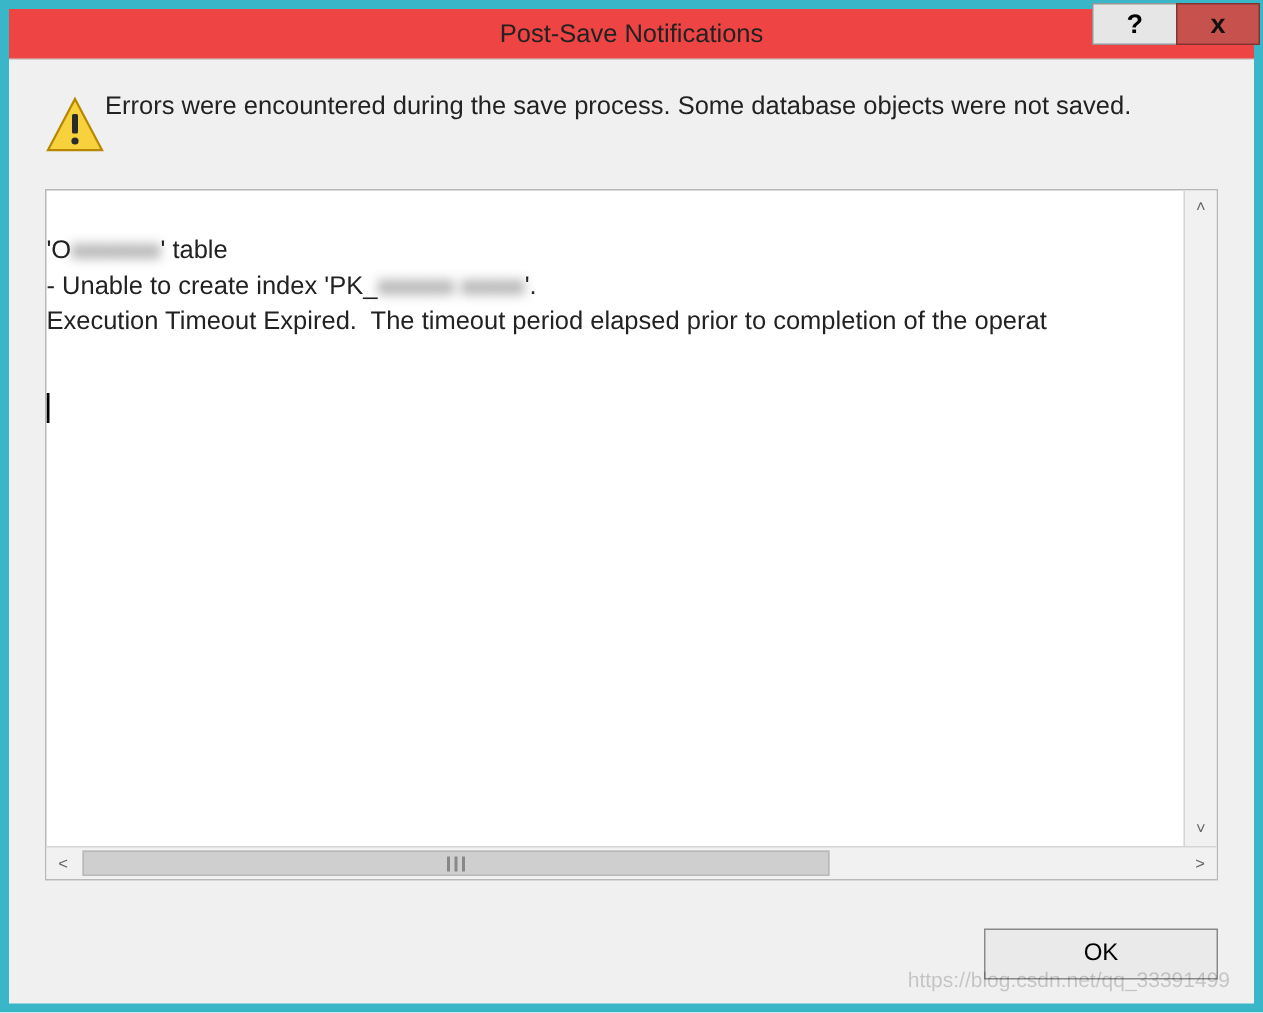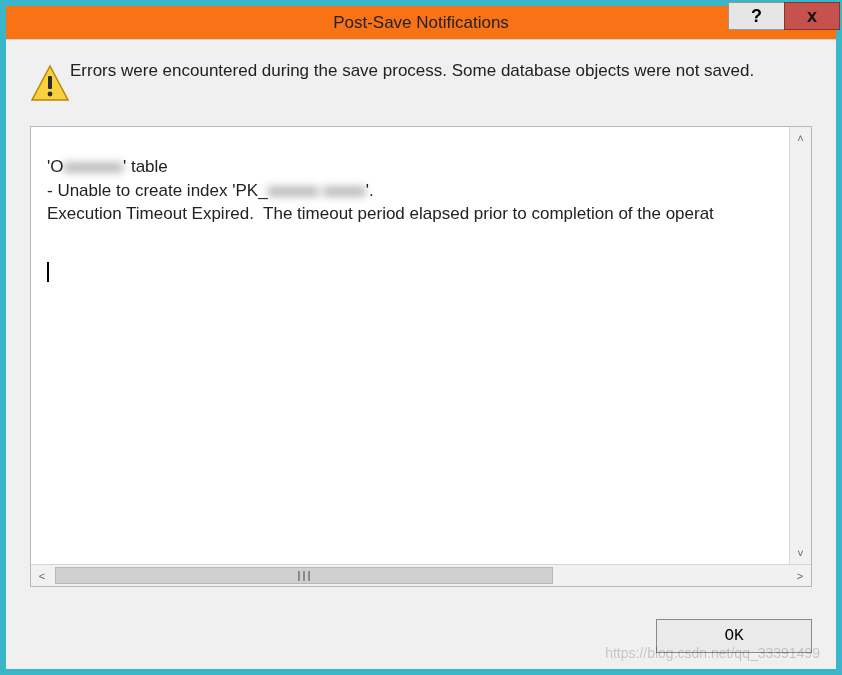--- a/index.html
+++ b/index.html
@@ -12,21 +12,21 @@
   .window {
     width: 842px; height: 675px;
     border: 6px solid #39b7c8;
     position: relative;
     background: #f0f0f0;
     display: flex;
     flex-direction: column;
   }
   .titlebar {
     height: 34px;
-    background: #f97316;
+    background: #ef4444;
     border-bottom: 1px solid #d0d0d0;
     display: flex;
     align-items: center;
     position: relative;
   }
   .titlebar-title {
     position: absolute;
     left: 0; right: 0;
     text-align: center;
     font-size: 17px;
@@ -75,21 +75,21 @@
     flex-direction: column;
     position: relative;
   }
   .detail-inner {
     flex: 1;
     overflow: hidden;
     display: flex;
   }
   .detail-content {
     flex: 1;
-    padding: 4px 16px;
+    padding: 4px 0;
     font-size: 17px;
     color: #222;
     line-height: 1.4;
     white-space: pre;
     position: relative;
   }
   .blur {
     filter: blur(4px);
     display: inline-block;
   }
@@ -144,21 +144,20 @@
     background:
       linear-gradient(#888,#888) 0 0/2px 10px no-repeat,
       linear-gradient(#888,#888) 5px 0/2px 10px no-repeat,
       linear-gradient(#888,#888) 10px 0/2px 10px no-repeat;
   }
   .footer {
     padding: 16px 24px 16px 24px;
     display: flex;
     justify-content: flex-end;
     gap: 16px;
-    font-family: Liberation Mono, monospace;
   }
   .btn {
     min-width: 156px;
     height: 34px;
     border: 1px solid #8a8a8a;
     background: #eaeaea;
     font-size: 16px;
     display: flex; align-items: center; justify-content: center;
     cursor: pointer;
   }

